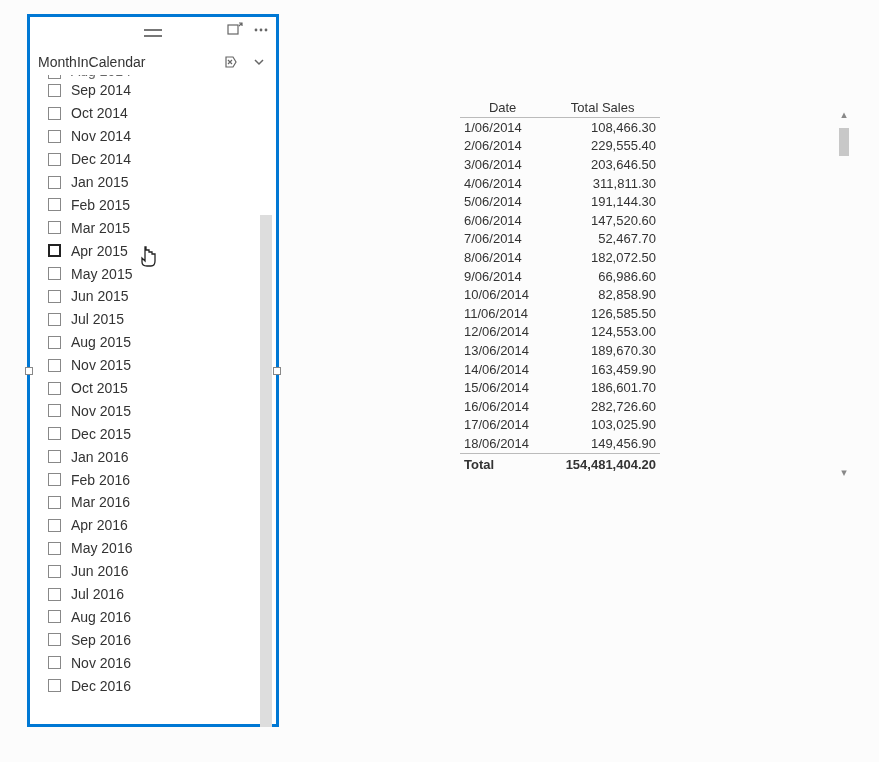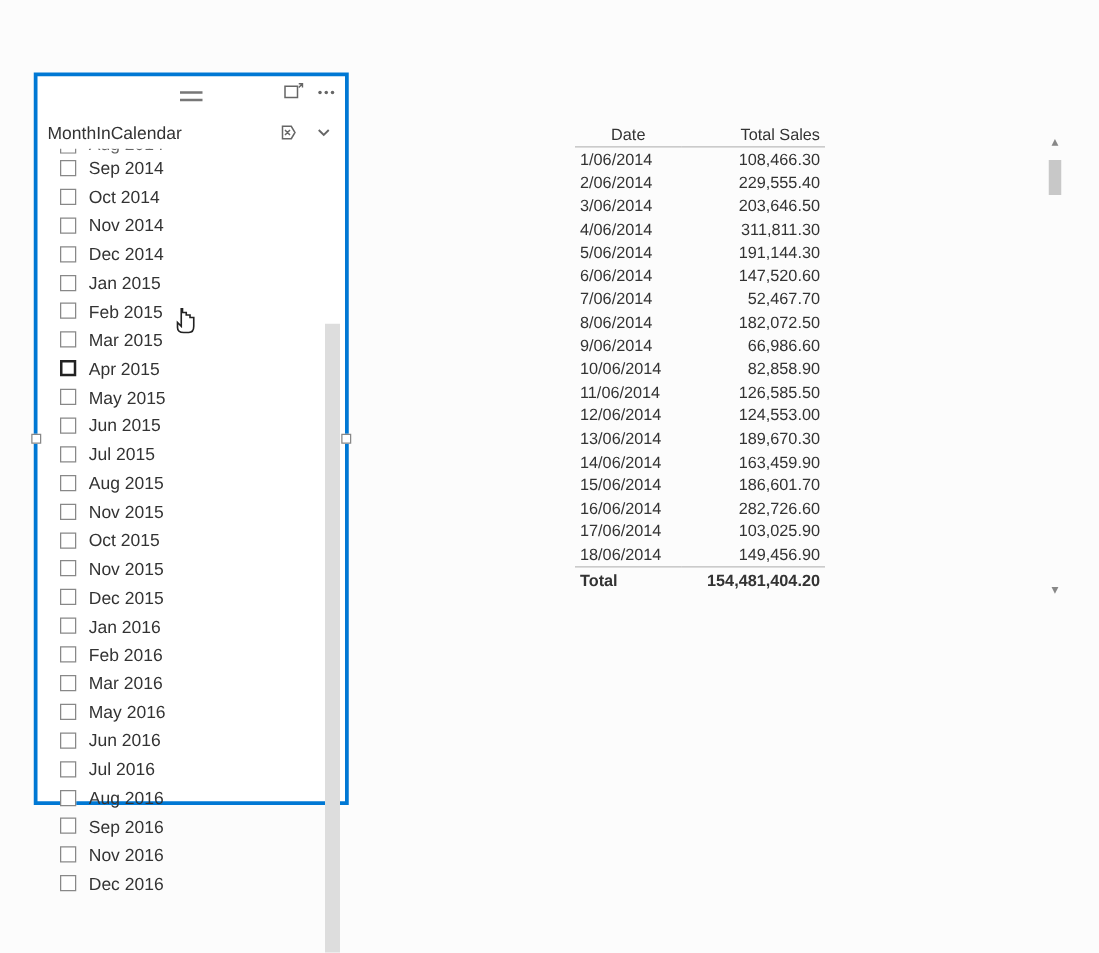--- a/index.html
+++ b/index.html
@@ -11,24 +11,23 @@
       font-family: "Segoe UI", Arial, sans-serif;
       background: #fcfcfc;
       position: relative;
       overflow: hidden;
     }
     .slicer-visual {
       position: absolute;
       left: 27px;
       top: 14px;
       width: 252px;
-      height: 586px;
+      height: 713px;
       border: 3px solid #0078d4;
       background: #fff;
-      margin-top: 44px;
     }
     .slicer-header-bar {
       height: 32px;
       display: flex;
       align-items: center;
       justify-content: center;
       border-bottom: 1px solid transparent;
       position: relative;
     }
     .slicer-grip {
@@ -154,21 +153,20 @@
       width: 200px;
     }
     .data-table th {
       text-align: center;
       font-weight: 400;
       border-bottom: 1px solid #bbb;
       padding: 2px 4px;
       color: #333;
     }
     .data-table th:nth-child(2) {
-      text-align: right;
     }
     .data-table td {
       padding: 1.8px 4px;
       font-size: 13px;
     }
     .data-table td:first-child {
       text-align: left;
       white-space: nowrap;
       margin-left: 23px;
     }
@@ -322,20 +320,24 @@
         <div class="slicer-item">
           <span class="slicer-checkbox"></span>
           <span>Feb 2016</span>
         </div>
         <div class="slicer-item">
           <span class="slicer-checkbox"></span>
           <span>Mar 2016</span>
         </div>
         <div class="slicer-item">
           <span class="slicer-checkbox"></span>
+          <span>Apr 2016</span>
+        </div>
+        <div class="slicer-item">
+          <span class="slicer-checkbox"></span>
           <span>May 2016</span>
         </div>
         <div class="slicer-item">
           <span class="slicer-checkbox"></span>
           <span>Jun 2016</span>
         </div>
         <div class="slicer-item">
           <span class="slicer-checkbox"></span>
           <span>Jul 2016</span>
         </div>

